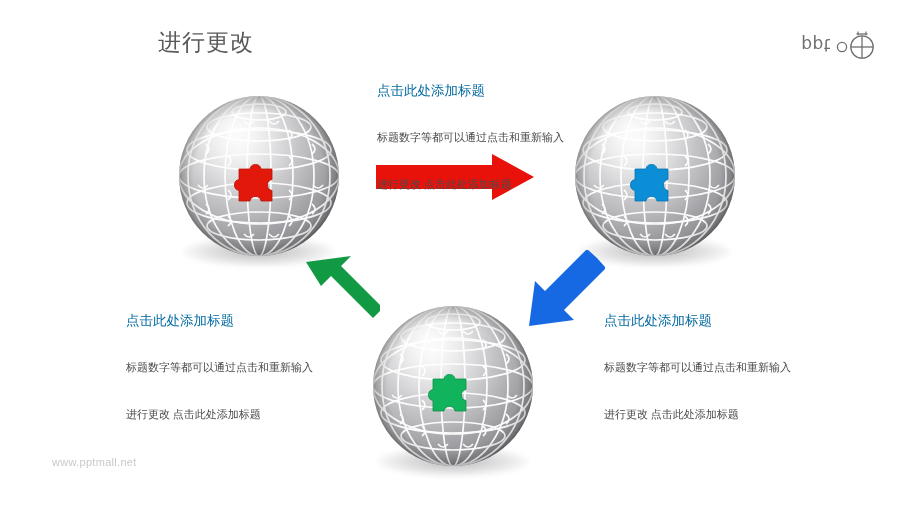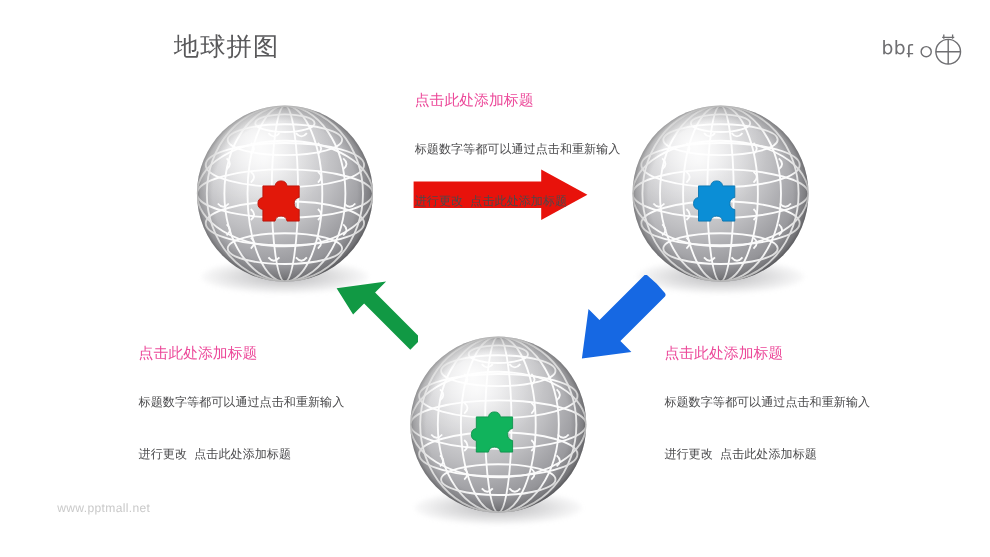--- a/index.html
+++ b/index.html
@@ -87,42 +87,42 @@
   
   .arrow { position: absolute; }
   #arrow-red   { left: 372px; top: 152px; }
   #arrow-blue  { left: 527px; top: 250px; }
   #arrow-green { left: 302px; top: 250px; }
 
   
   .text-block { position: absolute; }
   .text-block .tb-title {
     font-size: 13.5px;
-    color: #ec4899;
+    color: #0369a1;
     margin-bottom: 7px;
     white-space: nowrap;
     font-family: "DejaVu Sans", "Liberation Sans", sans-serif;
   }
   .text-block .tb-line {
     font-size: 11px;
     color: #4a4a4c;
     line-height: 1.75;
     white-space: nowrap;
-    font-family: Liberation Mono, monospace;
+    font-family: Liberation Serif, serif;
     margin-top: 28px;
   }
 
   #text-top   { left: 377px; top: 82px; }
   #text-left  { left: 126px; top: 312px; }
   #text-right { left: 604px; top: 312px; }
 </style>
 </head>
 <body>
 
-<div id="slide-title">地球拼图</div>
+<div id="slide-title">进行更改</div>
 
 <div id="brand-logo">
   <span class="logo-text">ppt</span>
   <svg width="44" height="34" viewBox="0 0 44 34">
     <circle cx="8" cy="19" r="4.6" fill="none" stroke="#6f6f72" stroke-width="1.3"></circle>
     <circle cx="28" cy="19" r="11.2" fill="none" stroke="#6f6f72" stroke-width="1.3"></circle>
     <line x1="16.8" y1="19" x2="39.2" y2="19" stroke="#6f6f72" stroke-width="1.3"></line>
     <line x1="28" y1="7.8" x2="28" y2="30.2" stroke="#6f6f72" stroke-width="1.3"></line>
     <line x1="22.5" y1="6" x2="33.5" y2="6" stroke="#6f6f72" stroke-width="1.3"></line>
     <line x1="24" y1="3.4" x2="24" y2="7.2" stroke="#6f6f72" stroke-width="1.2"></line>

